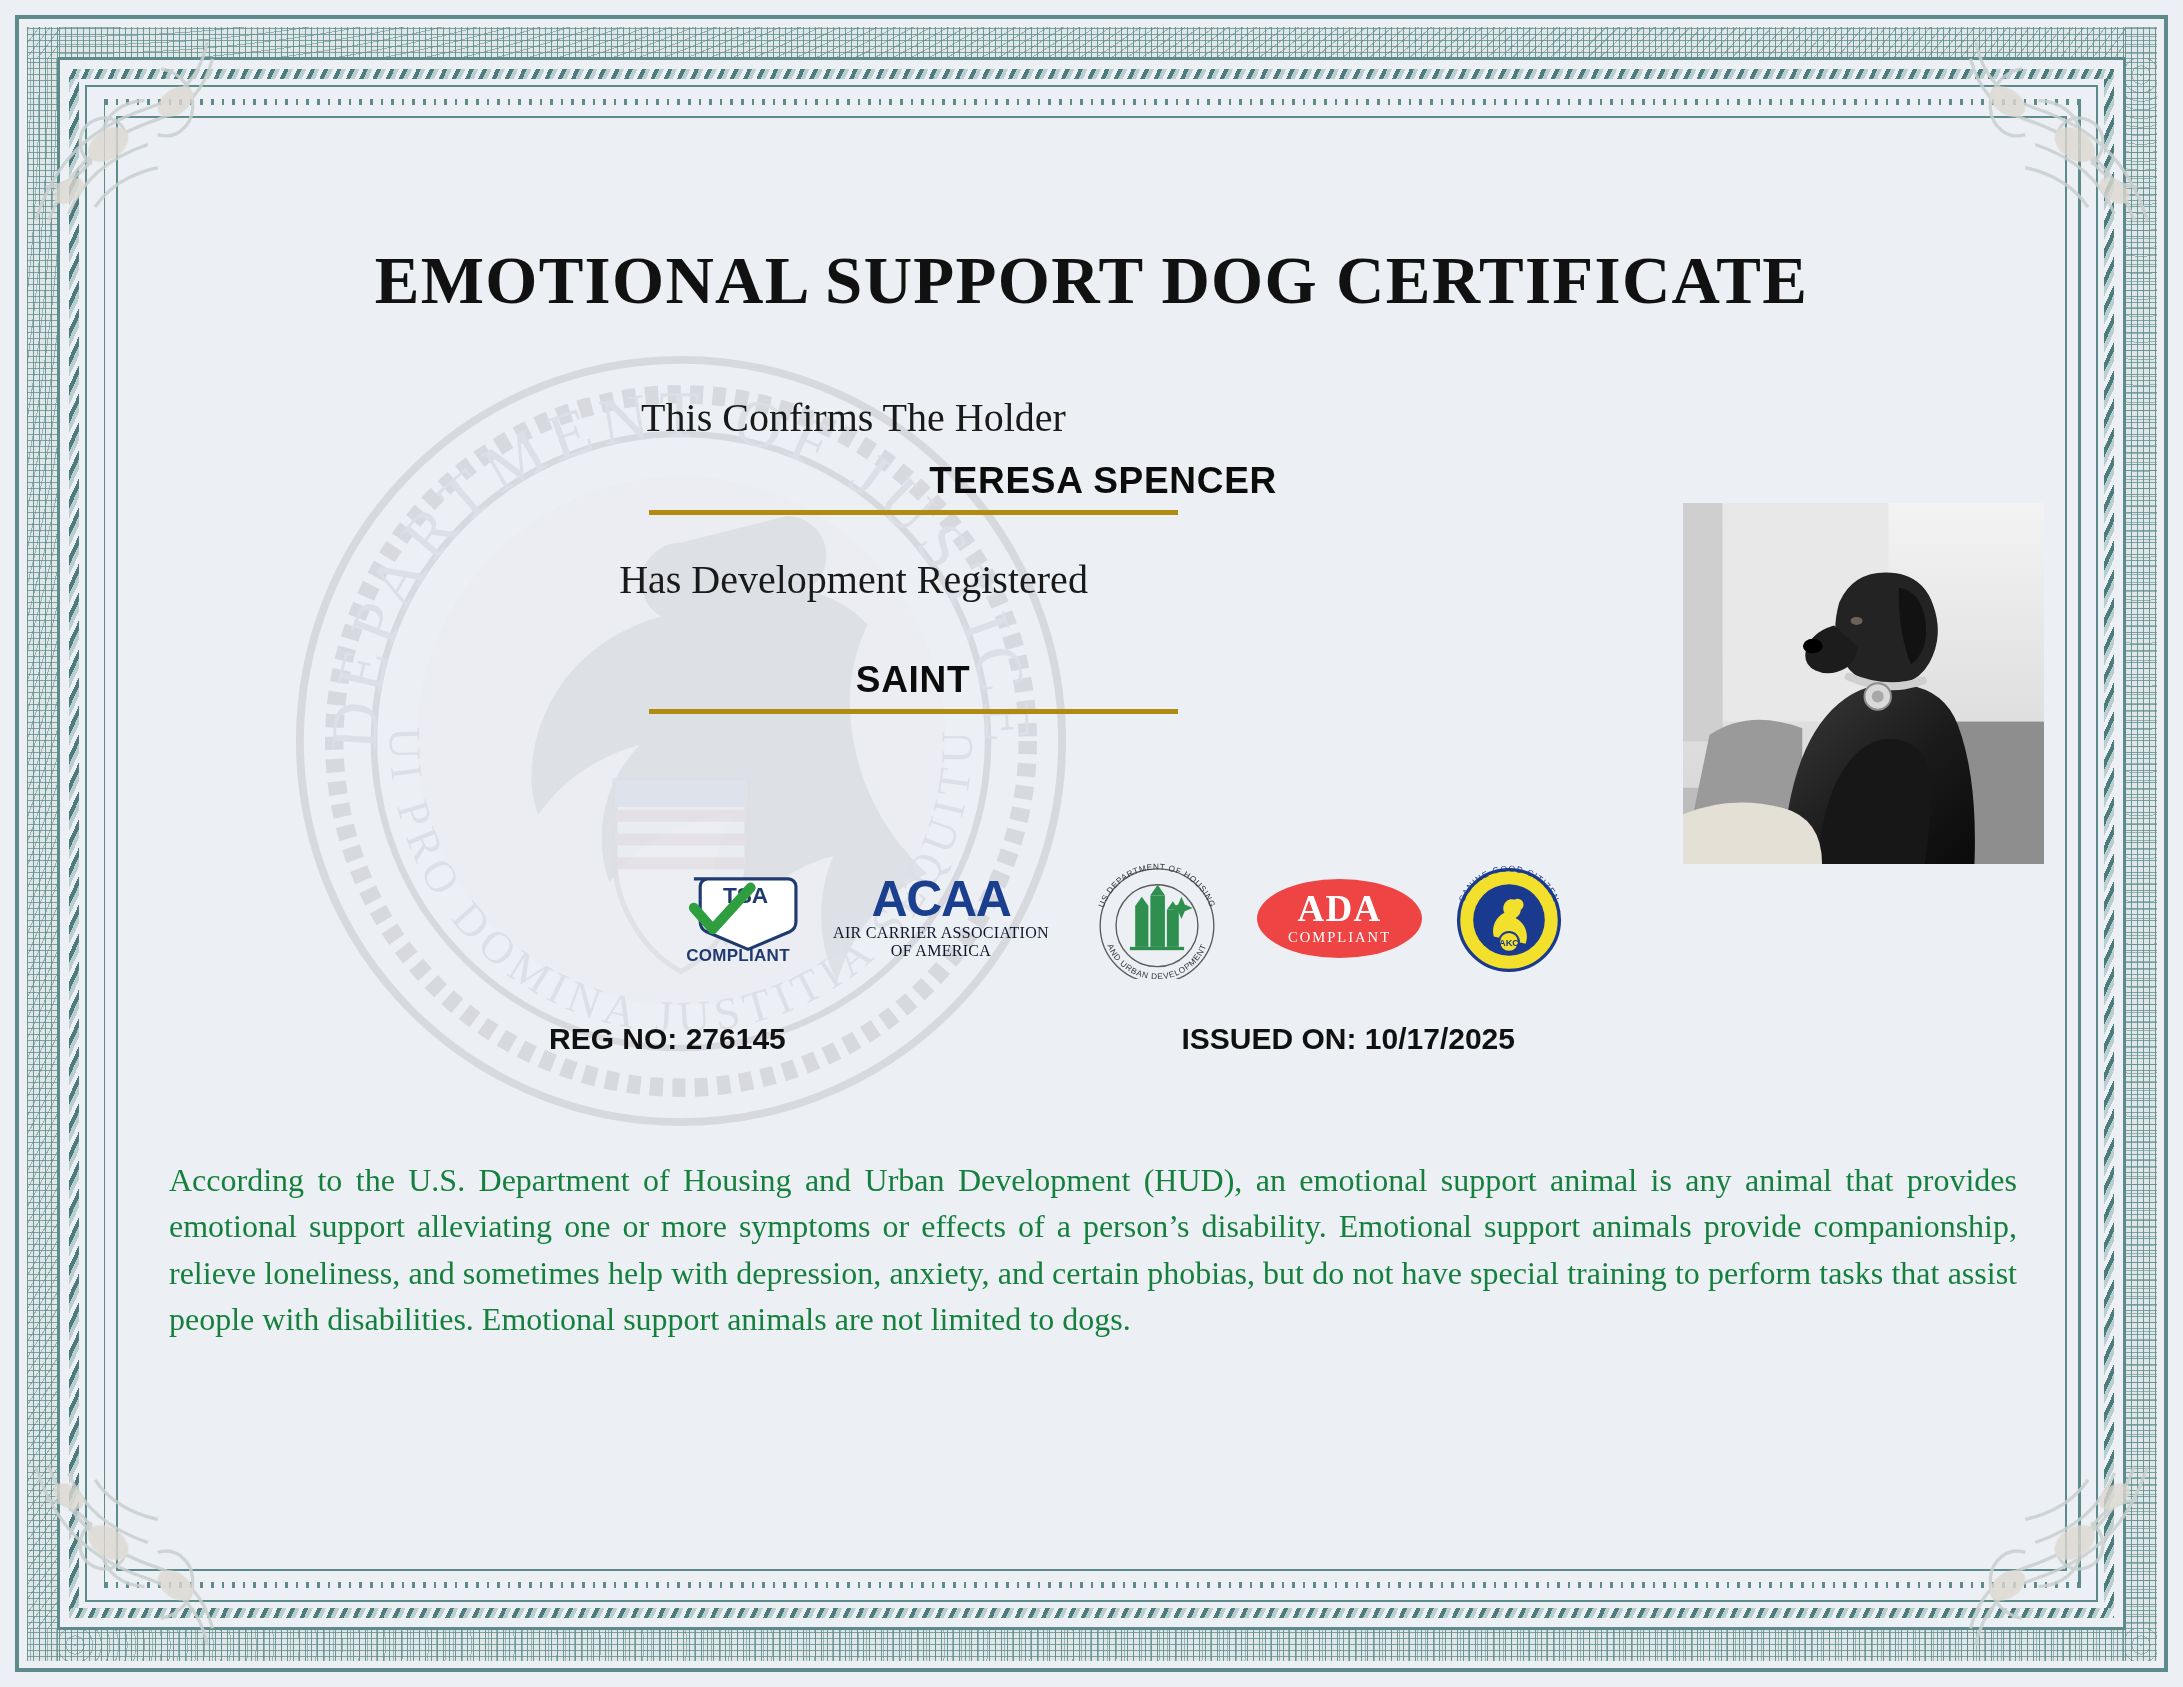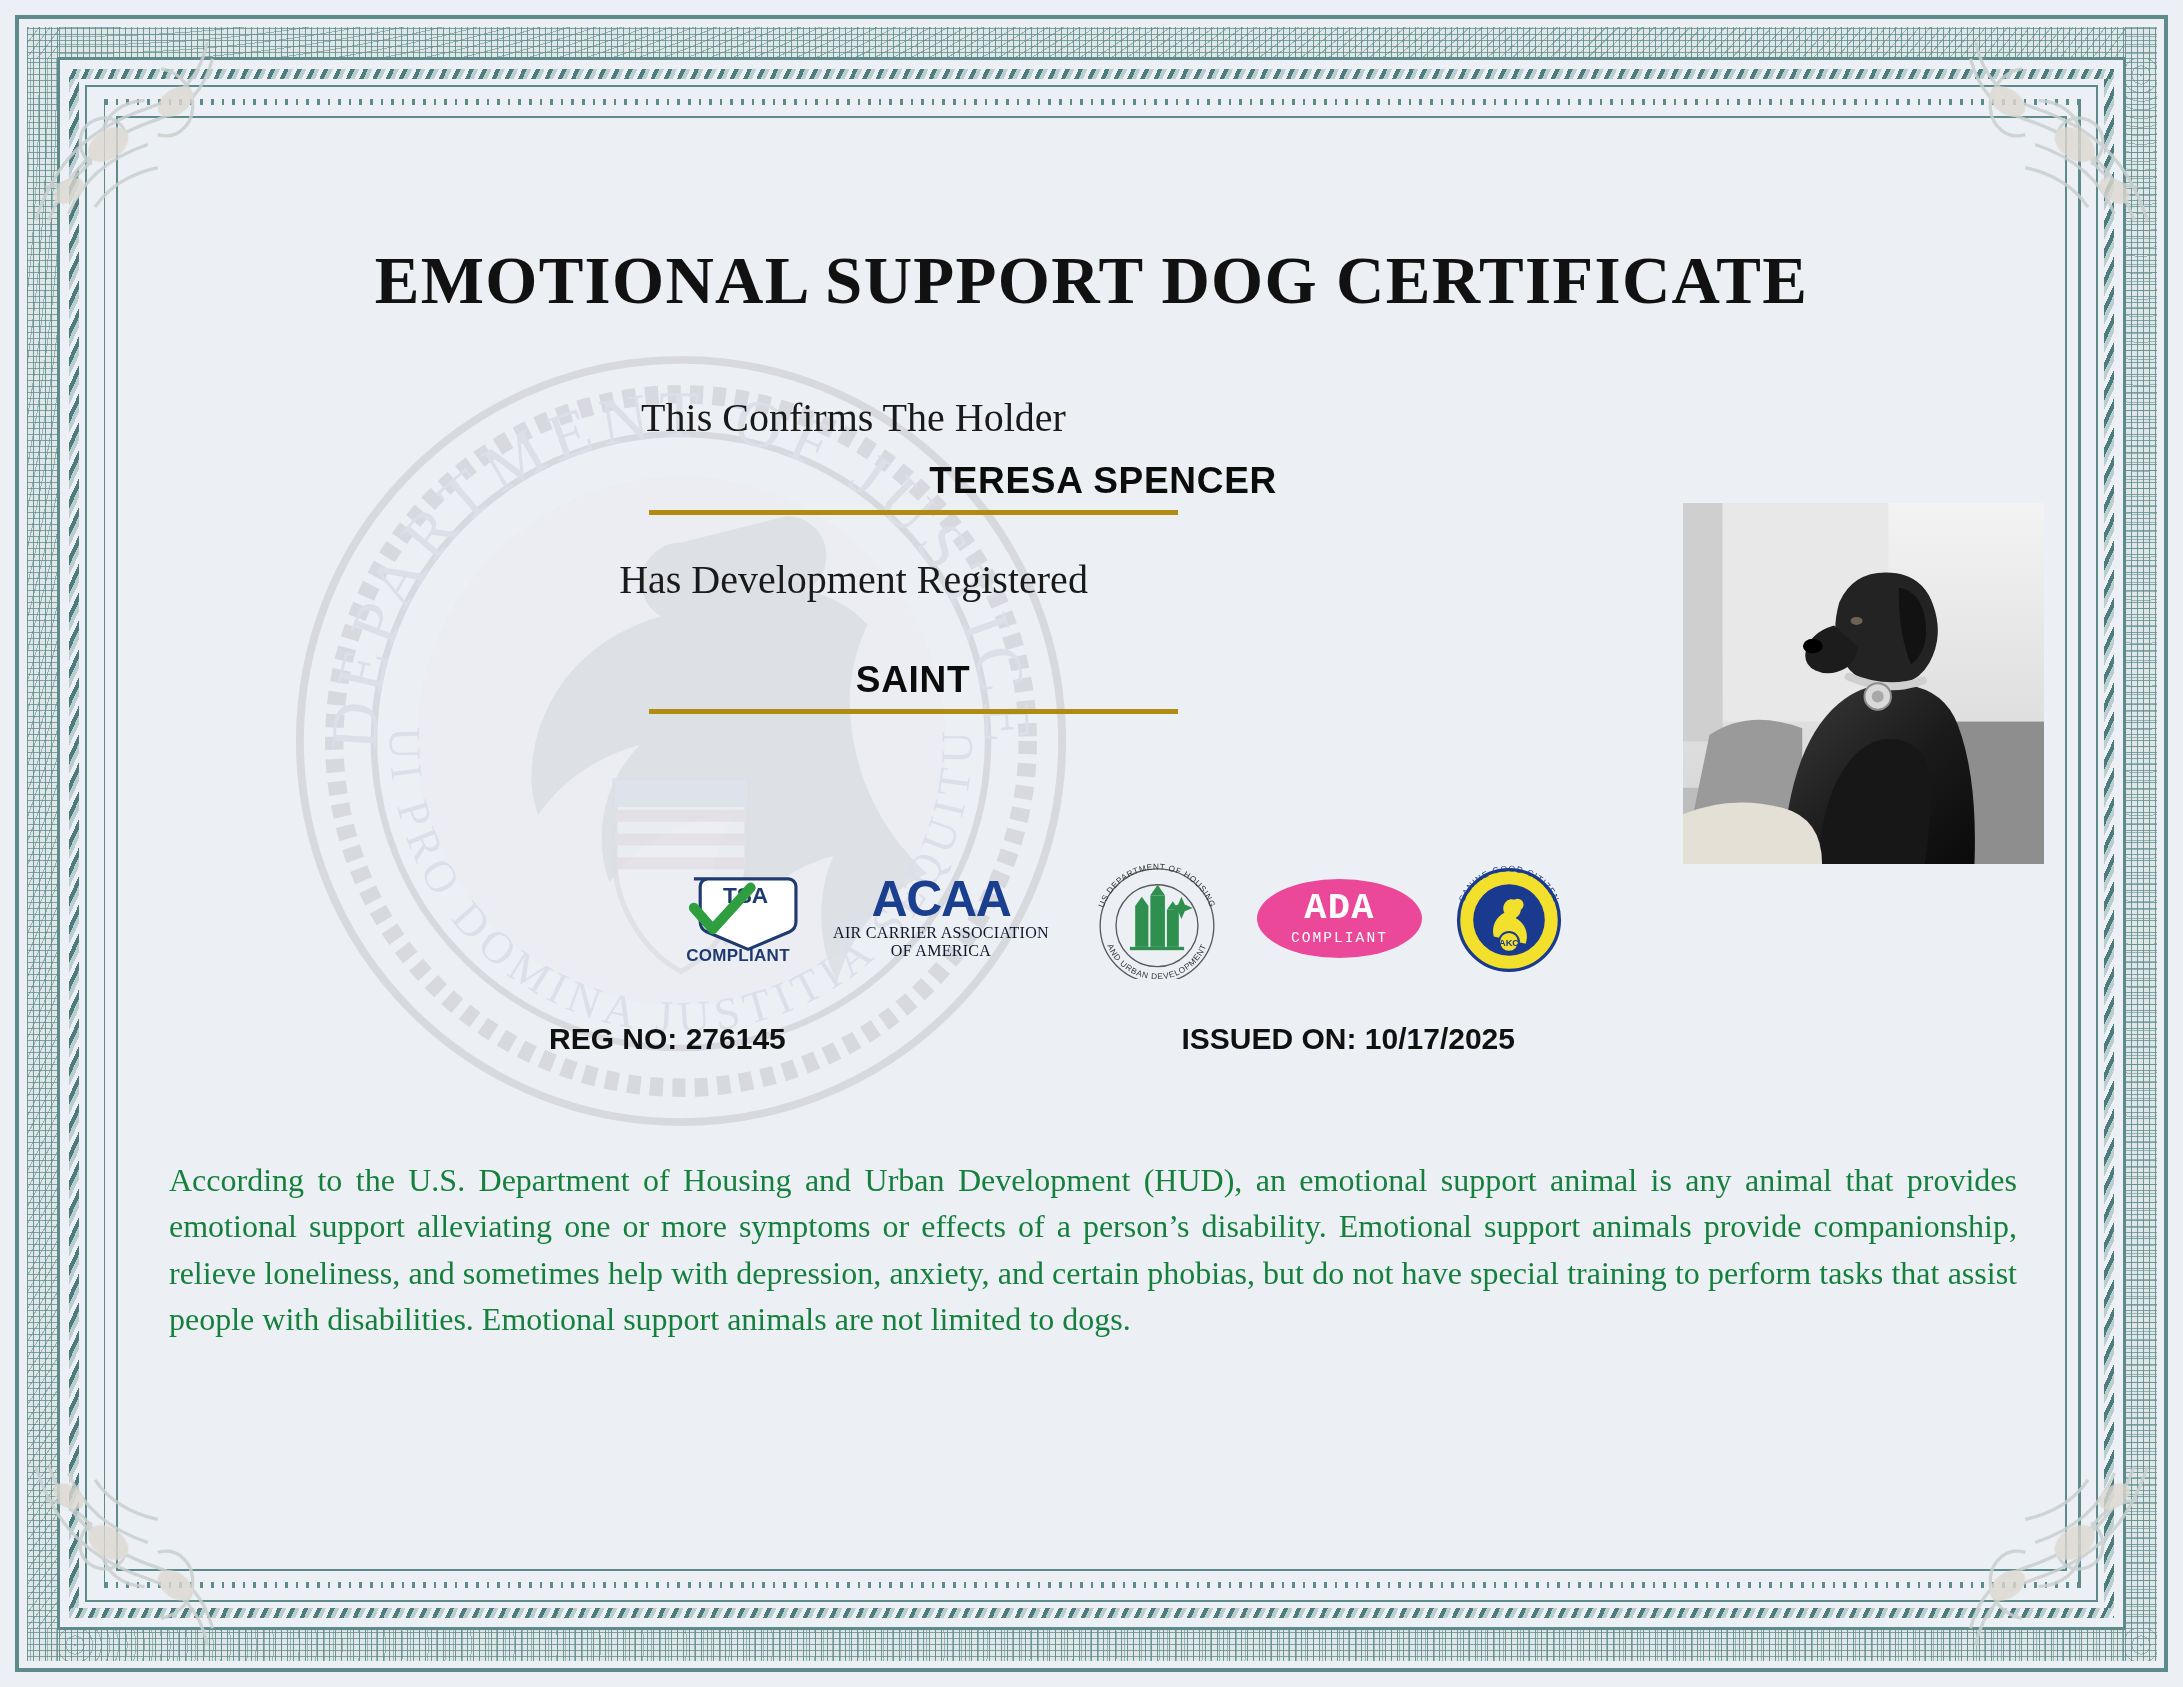--- a/index.html
+++ b/index.html
@@ -240,27 +240,27 @@
     font-size: 16px;
     color: #0f172a;
     letter-spacing: 0.3px;
     margin-top: 1.3px;
   }
   .logo-hud { width: 152px; height: 122px; }
   .logo-ada { width: 165px; text-align: center; }
   .ada-oval {
     width: 165px; height: 79px;
     border-radius: 50%;
-    background: #ec4899;
+    background: #ef4444;
     color: #fff;
     display: flex;
     flex-direction: column;
     align-items: center;
     justify-content: center;
-    font-family: Liberation Mono, monospace;
+    font-family: Liberation Serif, serif;
   }
   .ada-oval .ada-main { font-size: 37px; font-weight: bold; letter-spacing: 1.3px; line-height: 1; }
   .ada-oval .ada-sub  { font-size: 14.6px; letter-spacing: 2px; margin-top: 2.6px; }
   .logo-cgc { width: 126px; height: 122px; }
 
   
   .meta-row {
     position: absolute;
     top: 896px;
     left: 423px;

